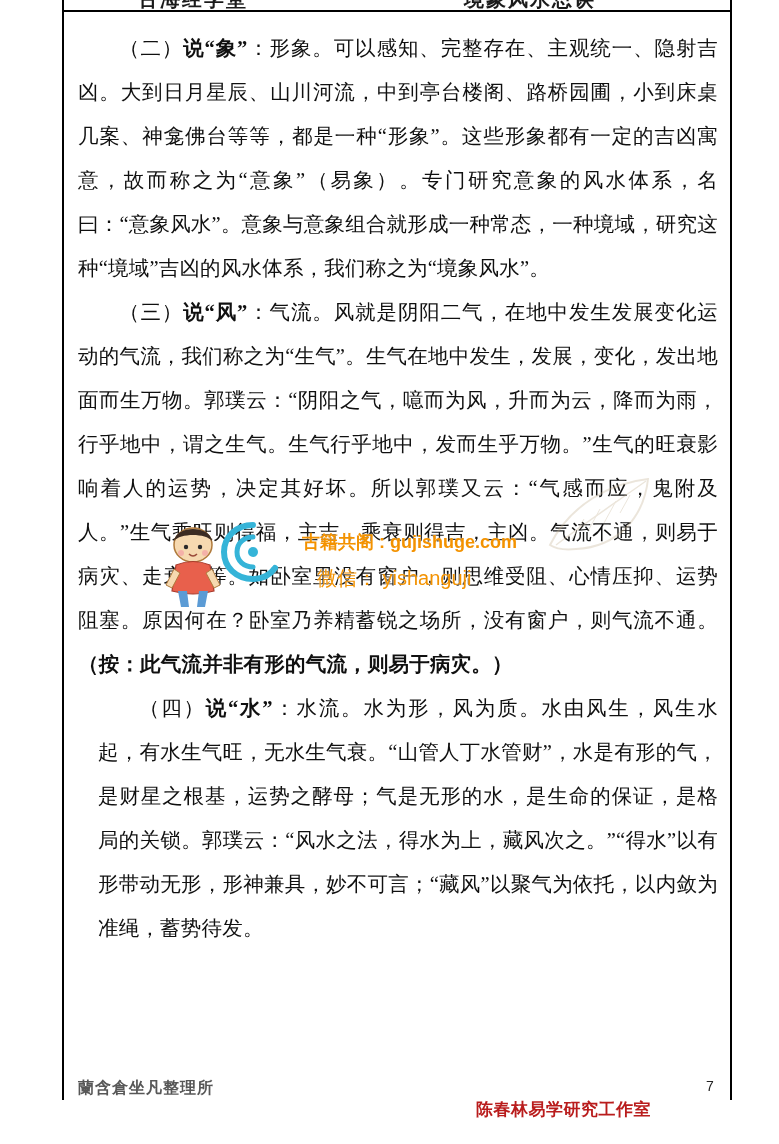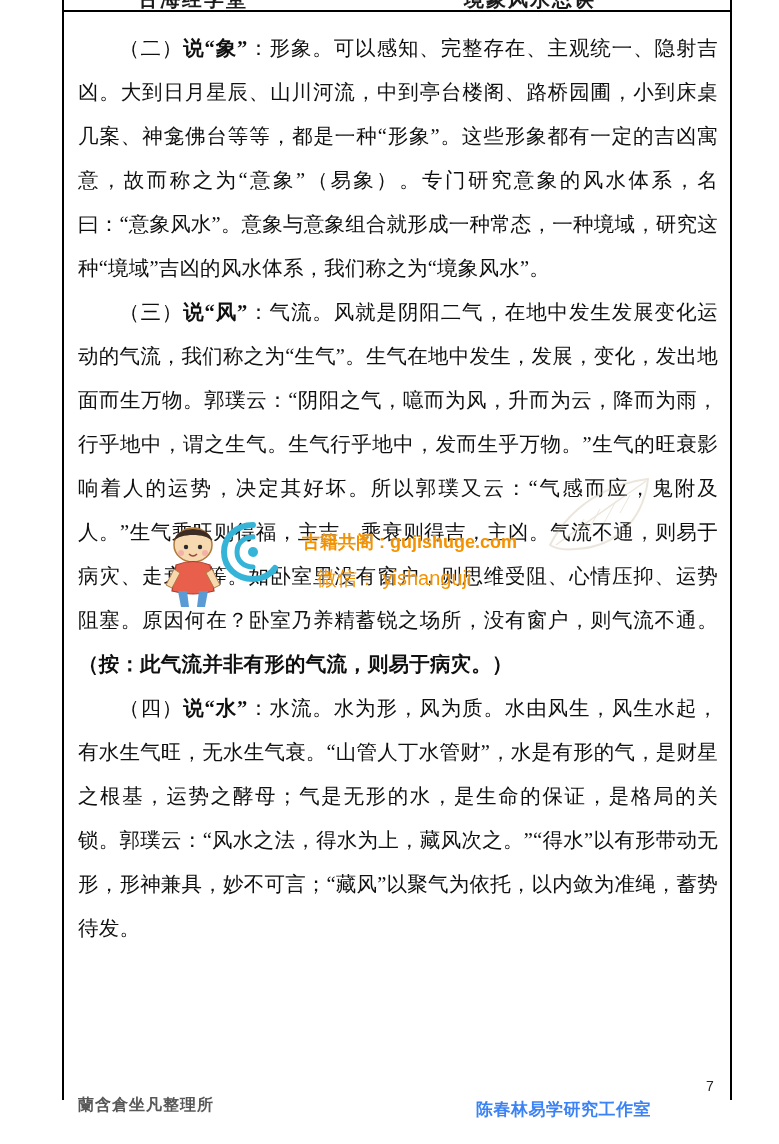--- a/index.html
+++ b/index.html
@@ -133,28 +133,27 @@
   .footer-left {
     position: absolute;
     left: 78px; top: 1078px;
     width: 180px;
     font-family: Liberation Mono, monospace;
     font-size: 16px;
     font-weight: bold;
     color: #3a3a3a;
     letter-spacing: 1px;
     opacity: 0.85;
-    margin-top: 17px;
   }
   .footer-center {
     position: absolute;
     left: 440px; top: 1098px;
     font-size: 17px;
     font-weight: bold;
-    color: #3b82f6;
+    color: #b91c1c;
     letter-spacing: 0.5px;
     white-space: nowrap;
     padding-left: 36px;
   }
   .footer-page {
     position: absolute;
     left: 706px; top: 1078px;
     font-family: "Liberation Sans", sans-serif;
     font-size: 14px;
     color: #222;
@@ -173,21 +172,21 @@
     <span class="header-left">古海经学堂</span>
     <span class="header-right">境象风水总诀</span>
   </div>
 
   <div class="content">
 
     <p class="para" style="text-indent: 2em;">（二）<span class="b">说“象”</span>：形象。可以感知、完整存在、主观统一、隐射吉凶。大到日月星辰、山川河流，中到亭台楼阁、路桥园圃，小到床桌几案、神龛佛台等等，都是一种“形象”。这些形象都有一定的吉凶寓意，故而称之为“意象”（易象）。专门研究意象的风水体系，名曰：“意象风水”。意象与意象组合就形成一种常态，一种境域，研究这种“境域”吉凶的风水体系，我们称之为“境象风水”。</p>
 
     <p class="para" style="text-indent: 2em;"><span>（三）<span class="b">说“风”</span>：气流。风就是阴阳二气，在地中发生发展变化运动的气流，我们称之为“生气”。生气在地中发生，发展，变化，发出地面而生万物。郭璞云：“阴阳之气，噫而为风，升而为云，降而为雨，行乎地中，谓之生气。生气行乎地中，发而生乎万物。”生气的旺衰影响着人的运势，决定其好坏。所以郭璞又云：“气感而应，鬼附及人。”生气乘旺则得福，主吉，乘衰则得吉，主凶。气流不通，则易于病灾、走衰运等。如卧室里没有窗户，则思维受阻、心情压抑、运势阻塞。原因何在？卧室乃养精蓄锐之场所，没有窗户，则气流不通。</span><span class="b">（按：此气流并非有形的气流，则易于病灾。）</span></p>
 
-    <p class="para" style="text-indent: 2em;">（四）<span class="b">说“水”</span>：水流。水为形，风为质。水由风生，风生水起，有水生气旺，无水生气衰。“山管人丁水管财”，水是有形的气，是财星之根基，运势之酵母；气是无形的水，是生命的保证，是格局的关锁。郭璞云：“风水之法，得水为上，藏风次之。”“得水”以有形带动无形，形神兼具，妙不可言；“藏风”以聚气为依托，以内敛为准绳，蓄势待发。</p>
+    <p class="para" style="text-indent: 2em; margin-left: 20px;">（四）<span class="b">说“水”</span>：水流。水为形，风为质。水由风生，风生水起，有水生气旺，无水生气衰。“山管人丁水管财”，水是有形的气，是财星之根基，运势之酵母；气是无形的水，是生命的保证，是格局的关锁。郭璞云：“风水之法，得水为上，藏风次之。”“得水”以有形带动无形，形神兼具，妙不可言；“藏风”以聚气为依托，以内敛为准绳，蓄势待发。</p>
 
 
   </div>
 
   <div class="watermark">
 
     <svg class="wm-leaf" viewBox="0 0 115 80">
       <path d="M10 70 C30 30 70 8 108 4 C104 42 78 72 36 74 C26 75 16 74 10 70 Z" fill="none" stroke="#c8b79a" stroke-width="2"></path>
       <path d="M16 70 C45 48 78 26 106 6" fill="none" stroke="#c8b79a" stroke-width="1.5"></path>
       <path d="M32 64 L44 44 M48 56 L60 34 M64 48 L76 26 M80 38 L90 20" stroke="#c8b79a" stroke-width="1" fill="none"></path>

